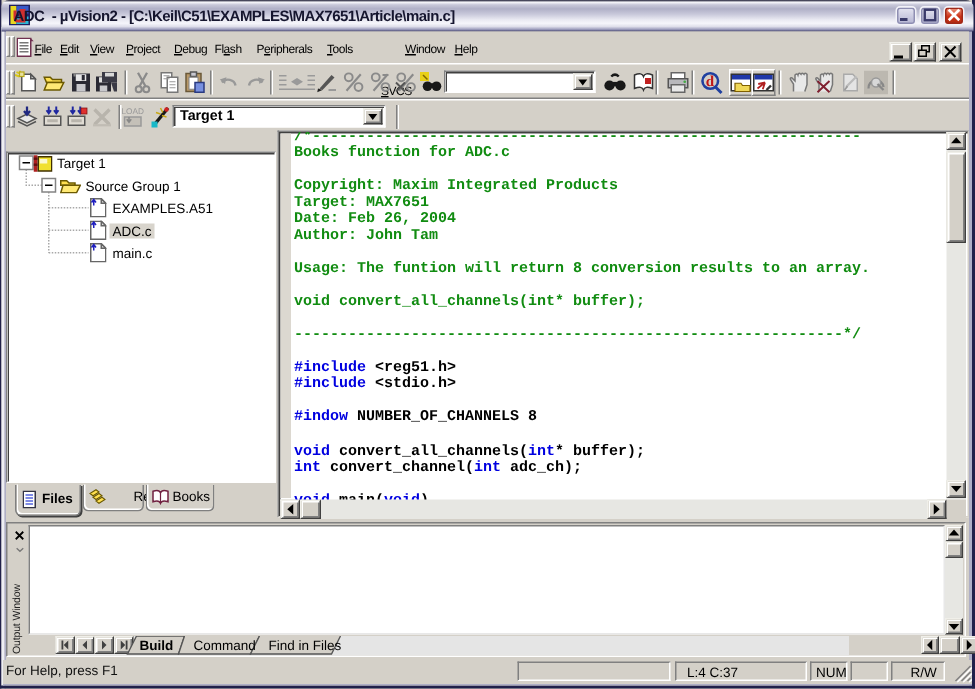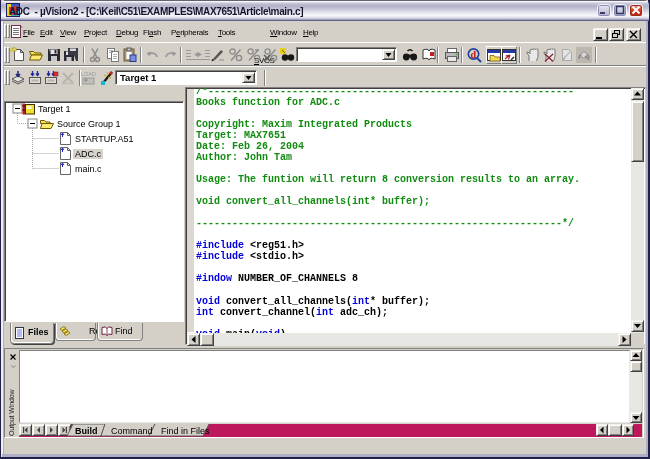--- a/index.html
+++ b/index.html
@@ -351,21 +351,21 @@
           <path d="M0.5 2.5 h4 l1.5 1.5 h4 v1.5 h-9.5 z" fill="#ffe050" stroke="#6b5900"></path>
           <path d="M2 5.5 h11.5 l-2.5 5 h-10.5 z" fill="#ffe975" stroke="#6b5900"></path>
         </svg>
       <div class="abs treetxt" style="left:52px;top:17px;text-align:right;">Source Group 1</div>
 
       <svg class="abs" style="left:55px;top:30px;" width="11" height="13" viewBox="0 0 11 13">
           <path d="M0.5 0.5 h7 l3 3 v9 h-10 z" fill="#fff" stroke="#666"></path>
           <path d="M7.5 0.5 l3 3 h-3 z" fill="#ddd" stroke="#666"></path>
           <path d="M2.5 5 v-3 M1 3 l1.5-2 l1.5 2" stroke="#2020c0" fill="none"></path>
         </svg>
-      <div class="abs treetxt" style="left:70px;top:32px;">STARTUP.A51</div>
+      <div class="abs treetxt" style="left:70px;top:32px;">EXAMPLES.A51</div>
       <svg class="abs" style="left:55px;top:45px;" width="11" height="13" viewBox="0 0 11 13">
           <path d="M0.5 0.5 h7 l3 3 v9 h-10 z" fill="#fff" stroke="#666"></path>
           <path d="M7.5 0.5 l3 3 h-3 z" fill="#ddd" stroke="#666"></path>
           <path d="M2.5 5 v-3 M1 3 l1.5-2 l1.5 2" stroke="#2020c0" fill="none"></path>
         </svg>
       <div class="abs treetxt" style="left:68px;top:47px;background:#d8d4cc;padding:0 2px;">ADC.c</div>
       <svg class="abs" style="left:55px;top:60px;" width="11" height="13" viewBox="0 0 11 13">
           <path d="M0.5 0.5 h7 l3 3 v9 h-10 z" fill="#fff" stroke="#666"></path>
           <path d="M7.5 0.5 l3 3 h-3 z" fill="#ddd" stroke="#666"></path>
           <path d="M2.5 5 v-3 M1 3 l1.5-2 l1.5 2" stroke="#2020c0" fill="none"></path>
@@ -387,21 +387,21 @@
             <path d="M3 5.5 l4-2.5 l2 1.5 l-4 2.5 z" fill="#ffe050" stroke="#6b5900" stroke-width="0.7"></path>
             <path d="M5 8 l4-2.5 l2 1.5 l-4 2.5 z" fill="#ffe050" stroke="#6b5900" stroke-width="0.7"></path>
           </svg>
         <div class="abs" style="left:17px;top:3px;font-size:9px;padding-left:16px;">Regs</div>
       </div>
       <div class="abs" style="left:93px;top:0px;width:46px;height:18px;background:#d4d0c8;border:1px solid #808080;border-top:none;border-radius:0 0 4px 4px;box-shadow:inset 1px -1px 0 #fff;">
         <svg class="abs" style="left:3px;top:3px;" width="12" height="11" viewBox="0 0 12 11">
             <path d="M1 1.5 q4-1.5 5 1 q1-2.5 5-1 v7 q-4-1.5 -5 1 q-1-2.5 -5-1 z" fill="#fff" stroke="#702040" stroke-width="1"></path>
             <path d="M6 2.5 v7" stroke="#702040" stroke-width="0.8"></path>
           </svg>
-        <div class="abs" style="left:17px;top:3px;font-size:9px;">Find</div>
+        <div class="abs" style="left:17px;top:3px;font-size:9px;">Books</div>
       </div>
     </div>
   </div>
 
   <div id="editor" class="abs" style="left:185px;top:87px;width:461px;height:260px;">
     <div class="abs" style="left:0px;top:0px;width:461px;height:258px;background:#fff;border:1px solid;border-color:#808080 #d4d0c8 #d4d0c8 #808080;box-shadow:inset 1px 1px 0 #404040;"></div>
 
     <div class="abs" style="left:2px;top:2px;width:7px;height:243px;background:#dcd8d0;"></div>
 
     <div class="abs" style="left:446px;top:1px;width:13px;height:245px;background:#e7e7e3;">
@@ -477,21 +477,21 @@
       <svg class="abs" style="left:0px;top:0px;" width="12" height="11" viewBox="0 0 12 11">
           <path d="M6 3 l3.5 4 h-7 z" fill="#000"></path>
         </svg>
       <div class="sb" style="left:0px;top:11px;width:12px;height:11px;"></div>
       <div class="sb" style="left:0px;top:62px;width:12px;height:11px;"></div>
       <svg class="abs" style="left:0px;top:62px;" width="12" height="11" viewBox="0 0 12 11">
           <path d="M6 8 l3.5-4 h-7 z" fill="#000"></path>
         </svg>
     </div>
 
-    <div class="abs" style="left:15px;top:76px;width:623px;height:13px;background:#be185d;">
+    <div class="abs" style="left:33px;top:76px;width:529px;height:13px;background:#e5e5e5;">
       <div class="sb" style="left:0px;top:0px;width:13px;height:12px;"></div>
       <svg class="abs" style="left:0px;top:0px;" width="13" height="12" viewBox="0 0 13 12">
           <path d="M8.5 3 l-3 3 l3 3 z" fill="#404040"></path>
           <rect x="4" y="3" width="1.2" height="6" fill="#404040"></rect>
         </svg>
       <div class="sb" style="left:13px;top:0px;width:13px;height:12px;"></div>
       <svg class="abs" style="left:13px;top:0px;" width="13" height="12" viewBox="0 0 13 12">
           <path d="M8 3 l-3 3 l3 3 z" fill="#404040"></path>
         </svg>
       <div class="sb" style="left:26px;top:0px;width:13px;height:12px;"></div>
@@ -518,13 +518,31 @@
           <path d="M4 6 l3.5-3.5 v7 z" fill="#000"></path>
         </svg>
       <div class="sb" style="left:589px;top:0px;width:14px;height:12px;"></div>
       <div class="sb" style="left:603px;top:0px;width:12px;height:12px;"></div>
       <svg class="abs" style="left:603px;top:0px;" width="12" height="12" viewBox="0 0 12 12">
           <path d="M8 6 l-3.5-3.5 v7 z" fill="#000"></path>
         </svg>
     </div>
   </div>
 
+  <div id="status" class="abs" style="left:2px;top:440px;width:646px;height:16px;background:#d4d0c8;">
+    <div class="abs" style="left:2px;top:2px;font-size:9px;color:#111;">For Help, press F1</div>
+    <div class="abs sunk" style="left:343px;top:1px;width:102px;height:13px;"></div>
+    <div class="abs sunk" style="left:448px;top:1px;width:88px;height:13px;">
+        <div class="abs" style="left:7px;top:1px;font-size:9px;">L:4 C:37</div>
+      </div>
+    <div class="abs sunk" style="left:538px;top:1px;width:25px;height:13px;">
+        <div class="abs" style="left:3px;top:1px;font-size:9px;">NUM</div>
+      </div>
+    <div class="abs sunk" style="left:565px;top:1px;width:25px;height:13px;"></div>
+    <div class="abs sunk" style="left:592px;top:1px;width:36px;height:13px;">
+        <div class="abs" style="left:12px;top:1px;font-size:9px;">R/W</div>
+      </div>
+    <svg class="abs" style="left:634px;top:3px;" width="12" height="12" viewBox="0 0 12 12">
+        <path d="M11 1 L1 11 M11 5 L5 11 M11 9 L9 11" stroke="#808080" stroke-width="1"></path>
+        <path d="M12 2 L2 12 M12 6 L6 12 M12 10 L10 12" stroke="#fff" stroke-width="1"></path>
+      </svg>
+  </div>
 </div>
 
 </body></html>

